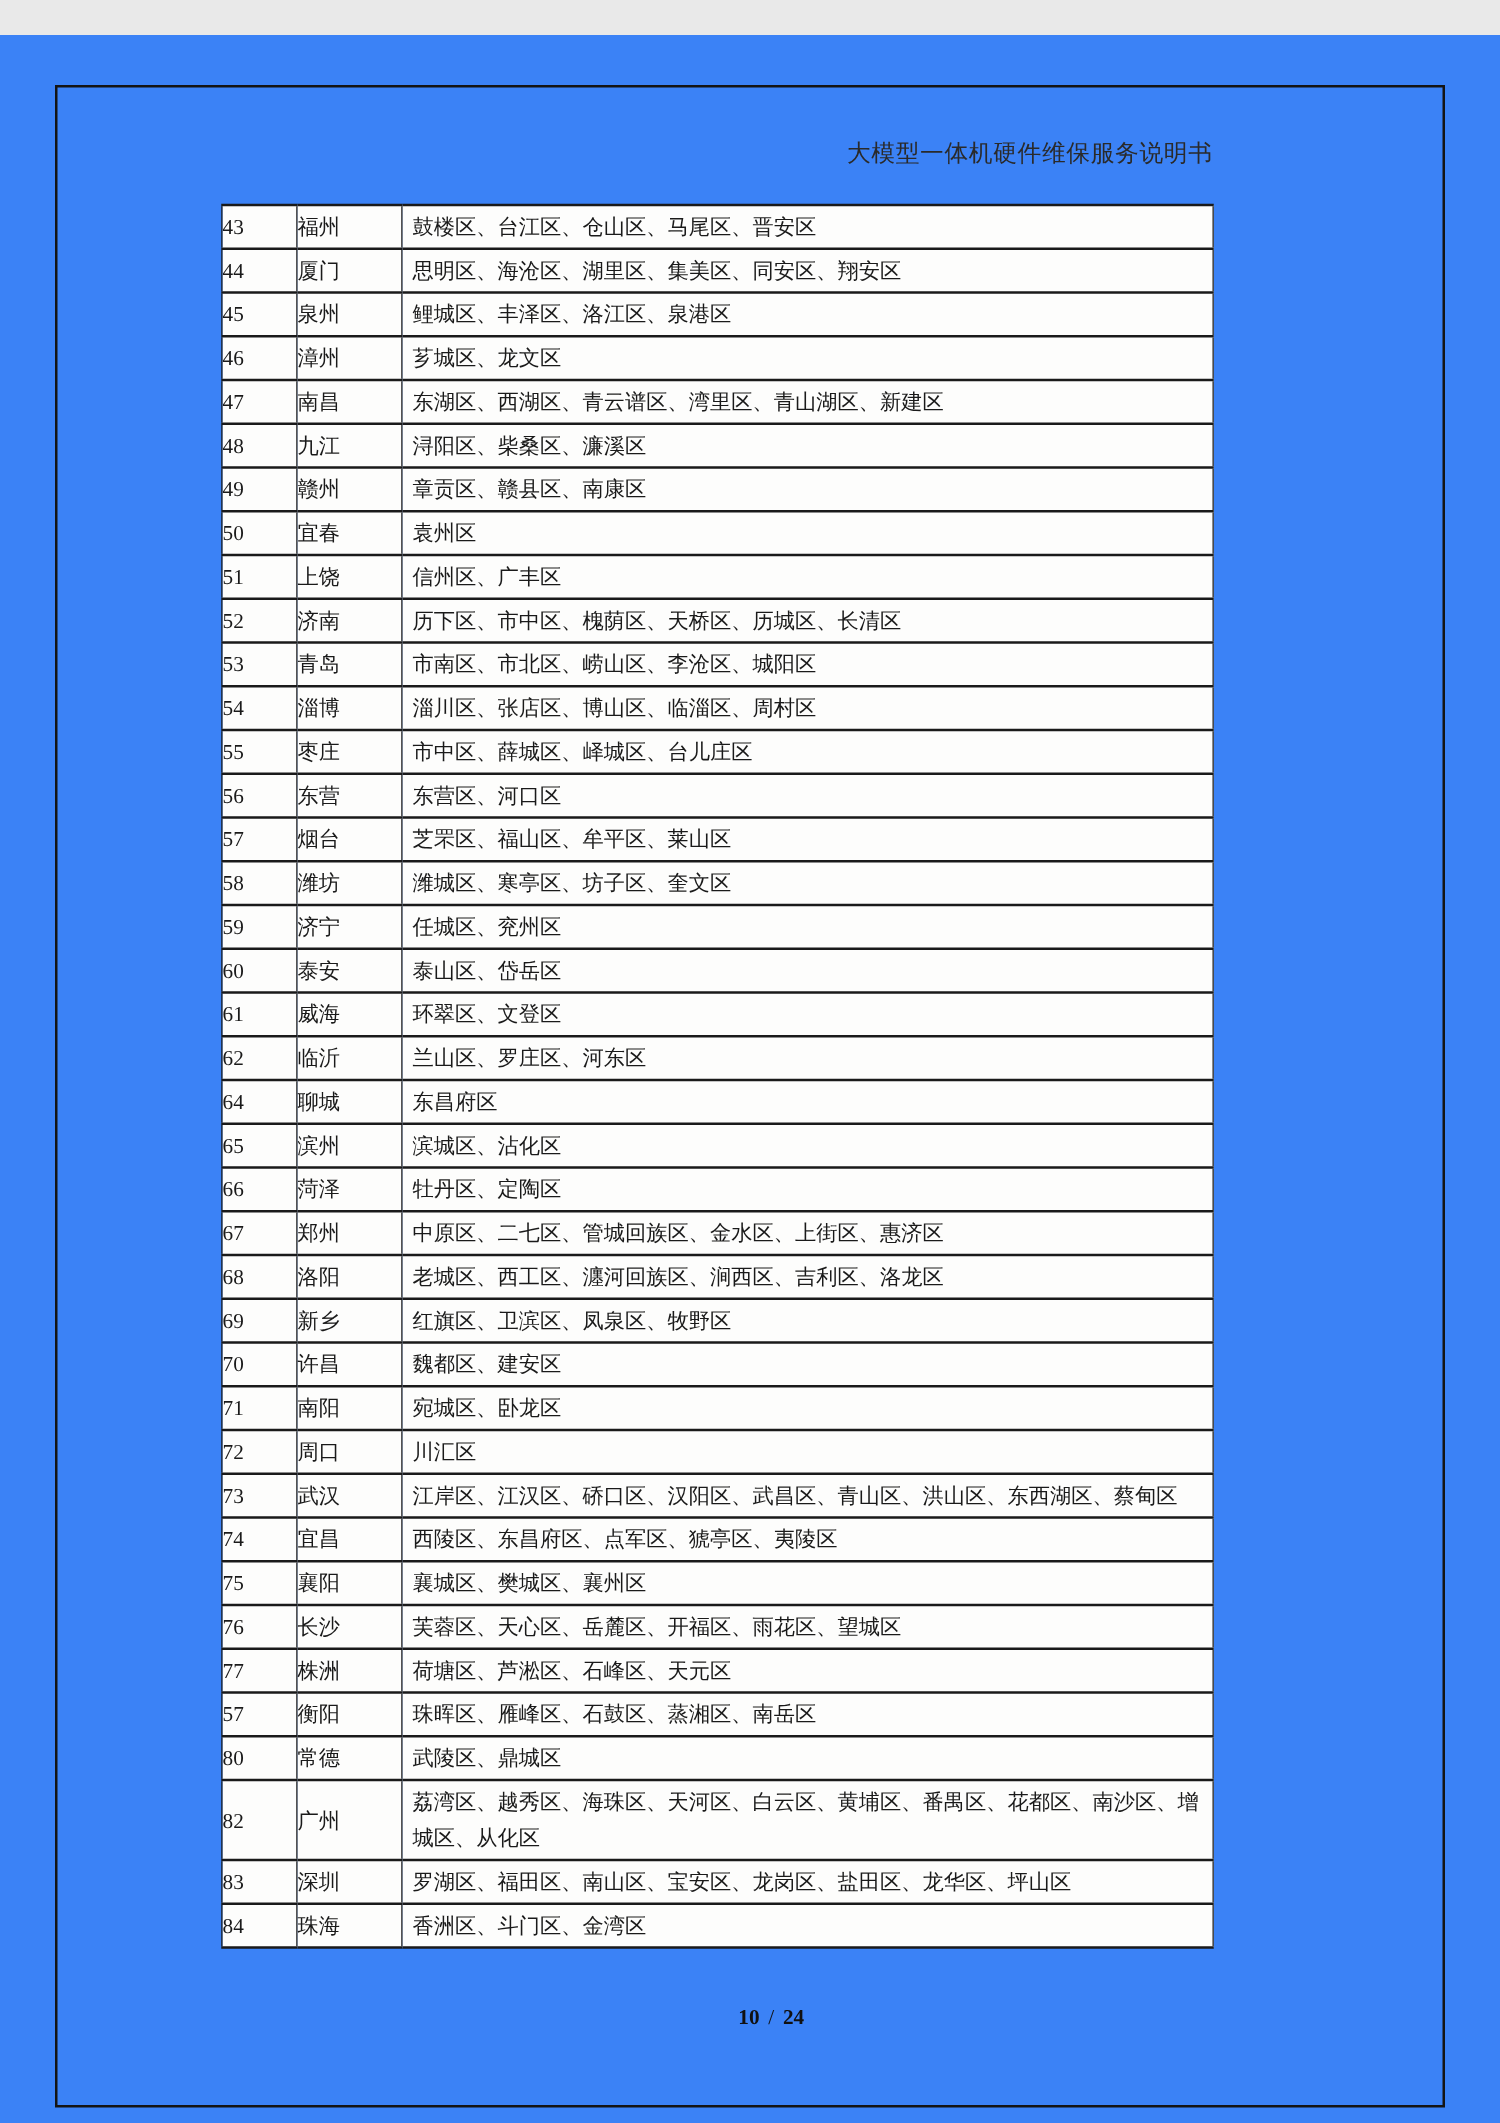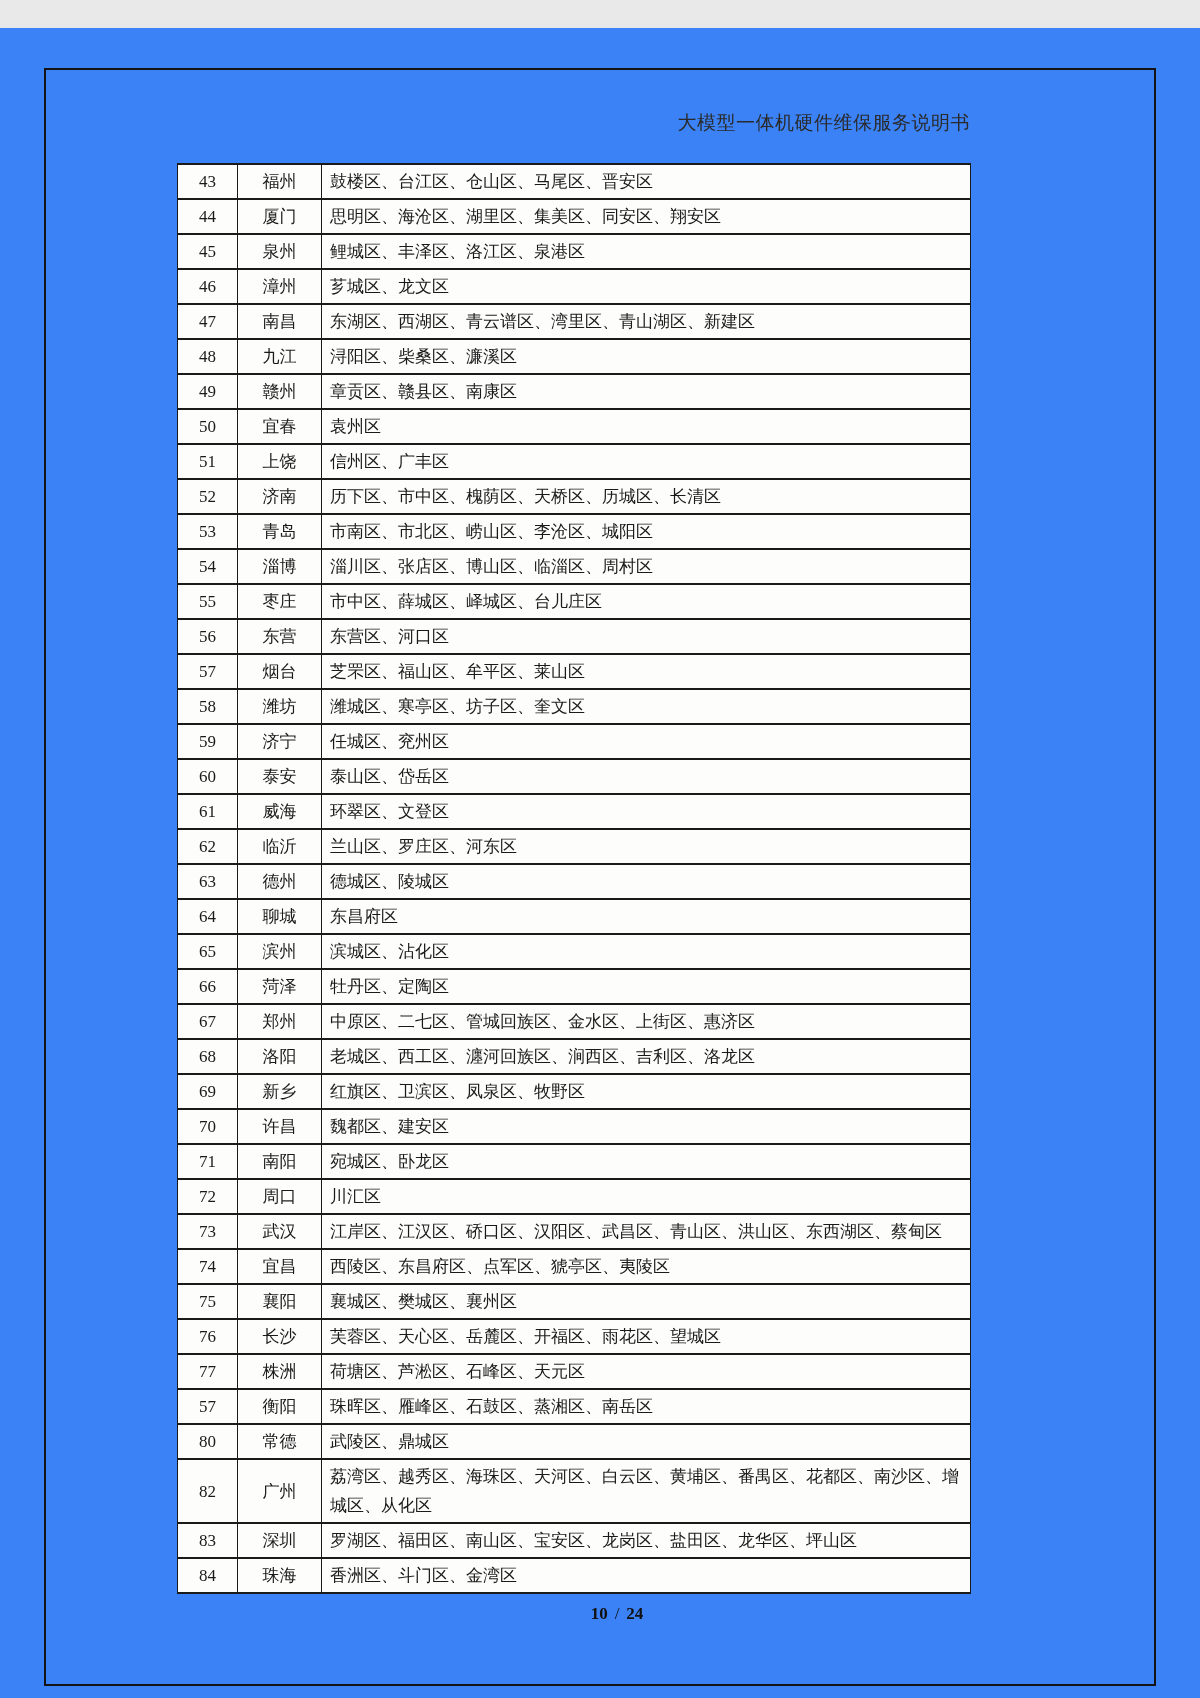--- a/index.html
+++ b/index.html
@@ -43,22 +43,22 @@
     border-left: 1px solid #1a1a1a;
     border-right: 1px solid #1a1a1a;
     border-top: 2px solid #1a1a1a;
     border-bottom: 2px solid #1a1a1a;
     font-size: 17px;
     line-height: 29px;
     height: 33px;
     vertical-align: middle;
     background: #fdfdfc;
   }
-  td.col-num   { text-align: center; font-family: "Liberation Serif", "DejaVu Serif", serif; }
-  td.col-city  { text-align: center; }
+  td.col-num   { text-align: left; font-family: "Liberation Serif", "DejaVu Serif", serif; }
+  td.col-city  { }
   td.col-districts { text-align: left; padding: 2px 8px; }
   .doc-footer {
     position: absolute;
     top: 1576px;
     left: 17px;
     width: 1200px;
     text-align: center;
     font-size: 17px;
     color: #111;
   }
@@ -196,25 +196,20 @@
       <td class="col-city">威海</td>
       <td class="col-districts">环翠区、文登区</td>
     </tr>
 
     <tr>
       <td class="col-num">62</td>
       <td class="col-city">临沂</td>
       <td class="col-districts">兰山区、罗庄区、河东区</td>
     </tr>
 
-    <tr>
-      <td class="col-num">63</td>
-      <td class="col-city">德州</td>
-      <td class="col-districts">德城区、陵城区</td>
-    </tr>
 
     <tr>
       <td class="col-num">64</td>
       <td class="col-city">聊城</td>
       <td class="col-districts">东昌府区</td>
     </tr>
 
     <tr>
       <td class="col-num">65</td>
       <td class="col-city">滨州</td>

